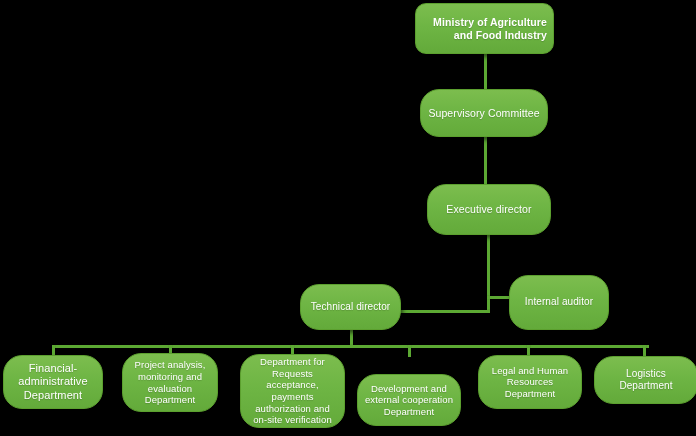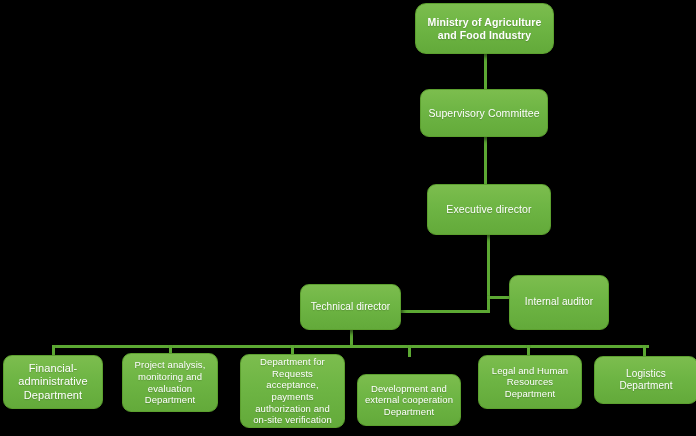--- a/index.html
+++ b/index.html
@@ -22,38 +22,38 @@
     background: #5ca833;
     box-shadow: 0 0 1px rgba(0,0,0,0.45);
   }
   .conn.v { width: 3px; }
   .conn.h { height: 3px; }
 
   
   .node {
     position: absolute;
     box-sizing: border-box;
-    border-radius: 9px;
+    border-radius: 19px;
     background: linear-gradient(to bottom, #7cbd4e 0%, #6eb544 45%, #63aa3a 100%);
     border: 1px solid #5ca02f;
     box-shadow: 2px 3px 4px rgba(0,0,0,0.55);
     color: #ffffff;
     display: flex;
     align-items: center;
     justify-content: center;
     text-align: center;
     line-height: 1.22;
     padding: 3px 6px;
     letter-spacing: 0.1px;
     text-shadow: 0 1px 1px rgba(0,0,0,0.18);
   }
   .node span { display: block; width: 100%; }
 
   
-  #node-ministry      { left: 415px; top: 3px;   width: 139px; height: 51px;  font-size: 10.5px; font-weight: bold; border-radius: 11px; }
+  #node-ministry      { left: 415px; top: 3px;   width: 139px; height: 51px;  font-size: 10.5px; font-weight: bold; border-radius: 11px; text-align: right; }
   #node-supervisory   { left: 420px; top: 89px;  width: 128px; height: 48px;  font-size: 10.5px; }
   #node-executive     { left: 427px; top: 184px; width: 124px; height: 51px;  font-size: 10.5px; }
   #node-auditor       { left: 509px; top: 275px; width: 100px; height: 55px;  font-size: 10px; }
   #node-technical     { left: 300px; top: 284px; width: 101px; height: 46px;  font-size: 10px; }
 
   #node-dept-0        { left: 3px;   top: 355px; width: 100px; height: 54px;  font-size: 11px; }
   #node-dept-1        { left: 122px; top: 353px; width: 96px;  height: 59px;  font-size: 9.5px; }
   #node-dept-2        { left: 240px; top: 354px; width: 105px; height: 74px;  font-size: 9.5px; }
   #node-dept-3        { left: 357px; top: 355px; width: 104px; height: 52px;  font-size: 9.5px; margin-top: 19px; }
   #node-dept-4        { left: 478px; top: 355px; width: 104px; height: 54px;  font-size: 9.5px; }

